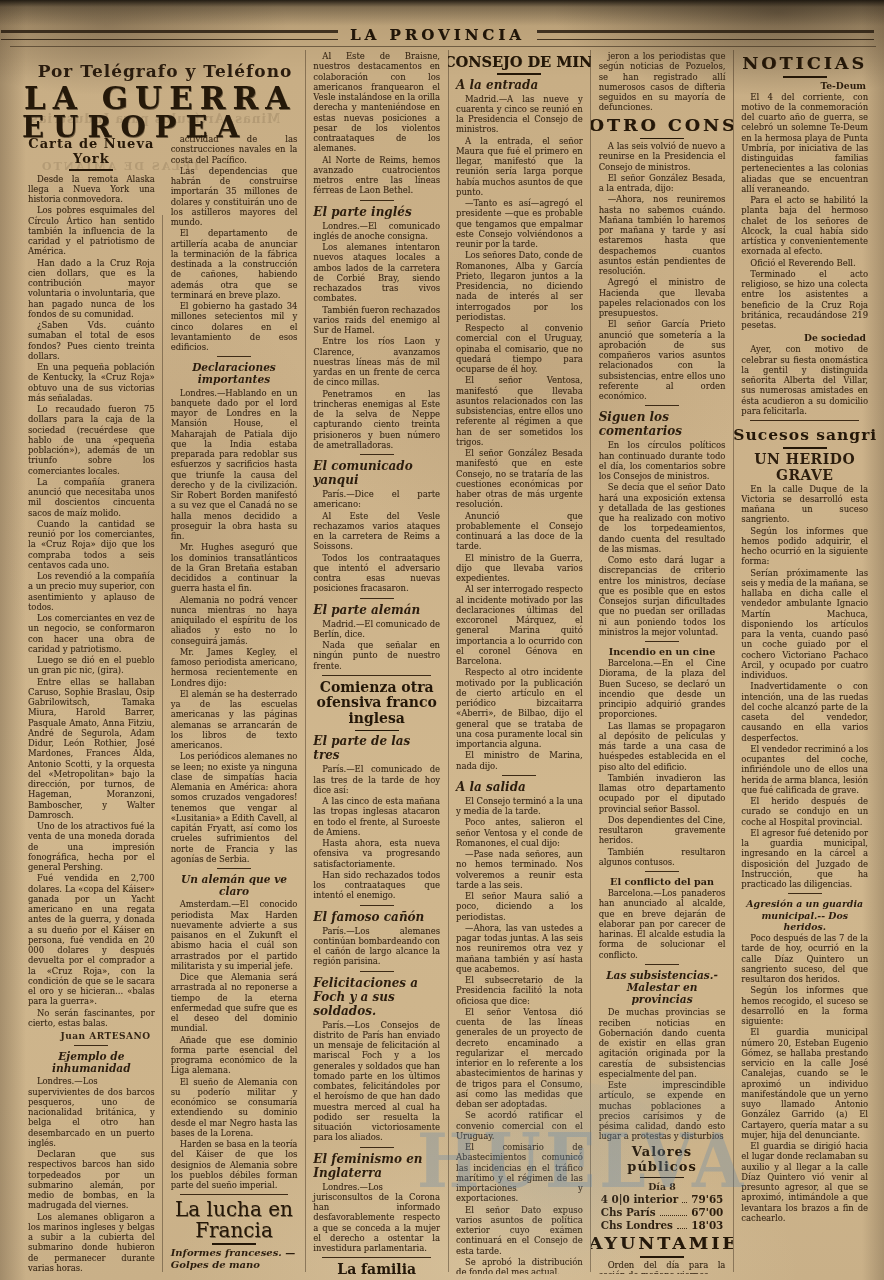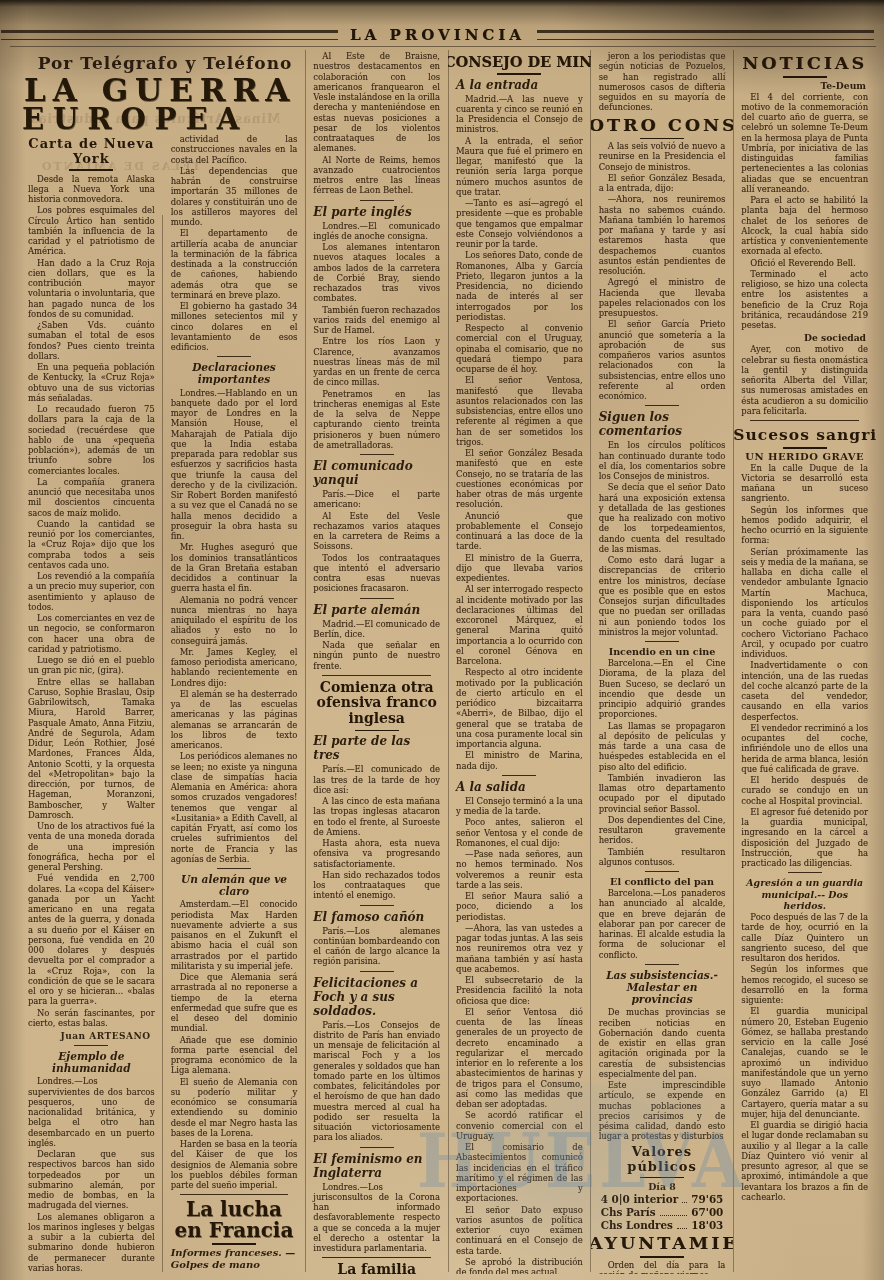--- a/index.html
+++ b/index.html
@@ -19,39 +19,39 @@
   }
   .masthead{position:absolute;top:26px;left:1px;right:10px;display:flex;align-items:center;gap:12px;z-index:2;}
   .mast-rule{flex:1;height:6px;border-top:3px solid #2a1e11;border-bottom:1px solid #2a1e11;opacity:.85;}
   .mast-title{font-weight:bold;font-size:15px;letter-spacing:4px;color:#201508;white-space:nowrap;text-shadow:.4px .4px 0 rgba(40,28,14,.5);}
   .top-rule{position:absolute;top:46px;left:10px;right:8px;height:1px;background:rgba(45,32,18,.55);}
 
   .cols{position:absolute;top:48px;left:20px;right:8px;bottom:6px;display:flex;z-index:1;}
   .col{flex:1 1 0;padding:3px 8px 0;overflow:hidden;}
   .vrule{position:absolute;width:1px;background:rgba(48,34,20,.42);z-index:1;}
 
-  .span-head{position:absolute;top:53px;left:22px;width:286px;height:88px;z-index:2;text-align:center;}
+  .span-head{position:absolute;top:61px;left:22px;width:286px;height:88px;z-index:2;text-align:center;}
   .kicker{font-size:17px;font-weight:bold;letter-spacing:1px;color:#2a1c0e;}
   .hl1{font-size:31px;font-weight:bold;letter-spacing:7px;line-height:.95;text-align:left;margin:3px 0 0 2px;color:#241809;text-shadow:.6px .6px 0 rgba(40,28,12,.55);}
   .hl2{font-size:29px;font-weight:bold;letter-spacing:9px;line-height:.95;text-align:left;margin:1px 6px 0 0;color:#241809;text-shadow:.6px .6px 0 rgba(40,28,12,.55);}
 
   p{margin:0 0 1px;text-indent:9px;font-size:8.4px;line-height:1.22;text-align:justify;color:#3a2917;text-shadow:.25px .25px 0 rgba(58,41,23,.35);}
   .article{margin:0 0 2px;}
   .rule{height:1px;background:#3c2a16;margin:4px auto;}
   .rule.short{width:34px;}
   .rule.wide{width:86%;}
   .h-italic{font-style:italic;font-weight:bold;font-size:12px;text-align:left;margin:3px 0 2px;color:#2c1d0d;}
   .h-italic-lg{font-style:italic;font-weight:bold;font-size:10.6px;text-align:center;margin:3px 0 2px;line-height:1.15;color:#2c1d0d;}
   .h-med{font-weight:bold;font-size:13px;text-align:center;letter-spacing:1px;margin:2px 0 3px;color:#261808;}
   .h-display{font-weight:bold;font-size:14.5px;white-space:nowrap;text-align:center;margin:2px -12px 2px;color:#241708;text-shadow:.4px .4px 0 rgba(40,28,12,.45);}
   .h-banner{font-weight:bold;font-size:17.5px;text-align:center;letter-spacing:3px;margin:2px -10px 2px;white-space:nowrap;color:#241708;text-shadow:.4px .4px 0 rgba(40,28,12,.5);}
   .h-display-sm{font-weight:bold;font-size:15.5px;text-align:center;letter-spacing:1px;margin:2px -8px 2px;white-space:nowrap;color:#241708;}
-  .h-big{font-weight:bold;font-size:20px;text-align:center;line-height:1.02;margin:2px 0;color:#241708;text-shadow:.5px .5px 0 rgba(40,28,12,.5);}
+  .h-big{font-weight:normal;font-size:20px;text-align:center;line-height:1.02;margin:2px 0;color:#241708;text-shadow:.5px .5px 0 rgba(40,28,12,.5);}
   .h-bigmd{font-weight:bold;font-size:14px;text-align:center;line-height:1.12;margin:3px 0 2px;color:#241708;}
-  .h-caps{font-weight:bold;font-size:10px;text-align:center;letter-spacing:.5px;margin:2px 0 1px;color:#2c1d0d;}
+  .h-caps{font-weight:bold;font-size:14px;text-align:center;letter-spacing:.5px;margin:2px 0 1px;color:#2c1d0d;}
   .h-right{font-weight:bold;font-size:9.2px;text-align:right;margin:2px 2px 1px 0;color:#2c1d0d;}
   .h-smc{font-weight:bold;font-size:9.6px;text-align:center;margin:3px 0 1px;color:#2c1d0d;}
   .h-smbold{font-weight:bold;font-style:italic;font-size:9.4px;text-align:center;line-height:1.2;margin:3px 0 1px;color:#2c1d0d;}
   .h-display::after,.h-banner::after,.h-display-sm::after,.h-big::after,.h-bigmd::after,.h-med::after{content:"";display:block;width:44px;height:1.5px;background:currentColor;margin:3px auto 1px;}
   .subhead{font-style:italic;font-weight:bold;font-size:10px;line-height:1.25;margin:2px 0 3px;color:#2c1d0d;}
   .sig{text-align:right;font-size:9px;font-weight:bold;letter-spacing:.5px;margin:3px 4px 2px 0;}
   .qrow{display:flex;align-items:baseline;font-size:10.4px;font-weight:bold;margin:1px 2px;color:#2c1d0d;}
   .qdots{flex:1;border-bottom:1.4px dotted #3c2a16;margin:0 4px 2px;}
   .c{margin:0 0 1px;}
   .c-sm{text-align:center;font-size:9.4px;font-weight:bold;}
@@ -121,21 +121,21 @@
           <p>Las dependencias que habrán de construirse importarán 35 millones de dolares y constituirán uno de los astilleros mayores del mundo.</p>
           <p>El departamento de artillería acaba de anunciar la terminación de la fábrica destinada a la construcción de cañones, habiendo además otra que se terminará en breve plazo.</p>
           <p>El gobierno ha gastado 34 millones setecientos mil y cinco dolares en el levantamiento de esos edificios.</p>
         </div>
         <div class="article">
           <div class="rule short"></div>
           <div class="h-italic-lg">Declaraciones importantes</div>
           <p>Londres.—Hablando en un banquete dado por el lord mayor de Londres en la Mansión House, el Maharajah de Patiala dijo que la India estaba preparada para redoblar sus esfuerzos y sacrificios hasta que triunfe la causa del derecho y de la civilización. Sir Robert Borden manifestó a su vez que el Canadá no se halla menos decidido a proseguir la obra hasta su fin.</p>
           <p>Mr. Hughes aseguró que los dominios transatlánticos de la Gran Bretaña estaban decididos a continuar la guerra hasta el fin.</p>
           <p>Alemania no podrá vencer nunca mientras no haya aniquilado el espíritu de los aliados y esto no lo conseguirá jamás.</p>
-          <p>Mr. James Kegley, el famoso periodista americano, hablando recientemente en Londres dijo:</p>
+          <p>Mr. James Kegley, el famoso periodista americano, hermosa recientemente en Londres dijo:</p>
           <p>El alemán se ha desterrado ya de las escuelas americanas y las páginas alemanas se arrancarán de los libros de texto americanos.</p>
           <p>Los periódicos alemanes no se leen; no existe ya ninguna clase de simpatías hacia Alemania en América: ahora somos cruzados vengadores! tenemos que vengar al «Lusitania» a Edith Cavell, al capitán Fryatt, así como los crueles sufrimientos del norte de Francia y las agonías de Serbia.</p>
         </div>
         <div class="article">
           <div class="rule short"></div>
           <div class="h-italic-lg">Un alemán que ve claro</div>
           <p>Amsterdam.—El conocido periodista Max Harden nuevamente advierte a sus paisanos en el Zukunft el abismo hacia el cuál son arrastrados por el partido militarista y su imperial jefe.</p>
           <p>Dice que Alemania será arrastrada al no reponerse a tiempo de la eterna enfermedad que sufre que es el deseo del dominio mundial.</p>
           <p>Añade que ese dominio forma parte esencial del programa económico de la Liga alemana.</p>
           <p>El sueño de Alemania con su poderío militar y económico se consumaría extendiendo su dominio desde el mar Negro hasta las bases de la Lorena.</p>
@@ -206,21 +206,21 @@
           <p>París.—El periódico «La Gaulois», dice que los maximalistas han accedido a que la familia imperial rusa sea trasladada a España.</p>
         </div>
       </div>
       <div class="col">
         <div class="article">
           <div class="h-display">CONSEJO DE MINISTROS</div>
         </div>
         <div class="article">
           <div class="h-italic">A la entrada</div>
           <p>Madrid.—A las nueve y cuarenta y cinco se reunió en la Presidencia el Consejo de ministros.</p>
-          <p>A la entrada, el señor Maura que fué el primero en llegar, manifestó que la reunión sería larga porque número muchos asuntos de que tratar.</p>
+          <p>A la entrada, el señor Maura que fué el primero en llegar, manifestó que la reunión sería larga porque había muchos asuntos de que punto.</p>
           <p>—Tanto es así—agregó el presidente —que es probable que tengamos que empalmar este Consejo volviéndonos a reunir por la tarde.</p>
           <p>Los señores Dato, conde de Romanones, Alba y García Prieto, llegaron juntos a la Presidencia, no diciendo nada de interés al ser interrogados por los periodistas.</p>
           <p>Respecto al convenio comercial con el Uruguay, opinaba el comisario, que no quedará tiempo para ocuparse de él hoy.</p>
           <p>El señor Ventosa, manifestó que llevaba asuntos relacionados con las subsistencias, entre ellos uno referente al régimen a que han de ser sometidos los trigos.</p>
           <p>El señor González Besada manifestó que en este Consejo, no se trataría de las cuestiones económicas por haber otras de más urgente resolución.</p>
           <p>Anunció que probablemente el Consejo continuará a las doce de la tarde.</p>
           <p>El ministro de la Guerra, dijo que llevaba varios expedientes.</p>
           <p>Al ser interrogado respecto al incidente motivado por las declaraciones últimas del excoronel Márquez, el general Marina quitó importancia a lo ocurrido con el coronel Génova en Barcelona.</p>
           <p>Respecto al otro incidente motivado por la publicación de cierto artículo en el periódico bizcaitarra «Aberri», de Bilbao, dijo el general que se trataba de una cosa puramente local sin importancia alguna.</p>
           <p>El ministro de Marina, nada dijo.</p>

